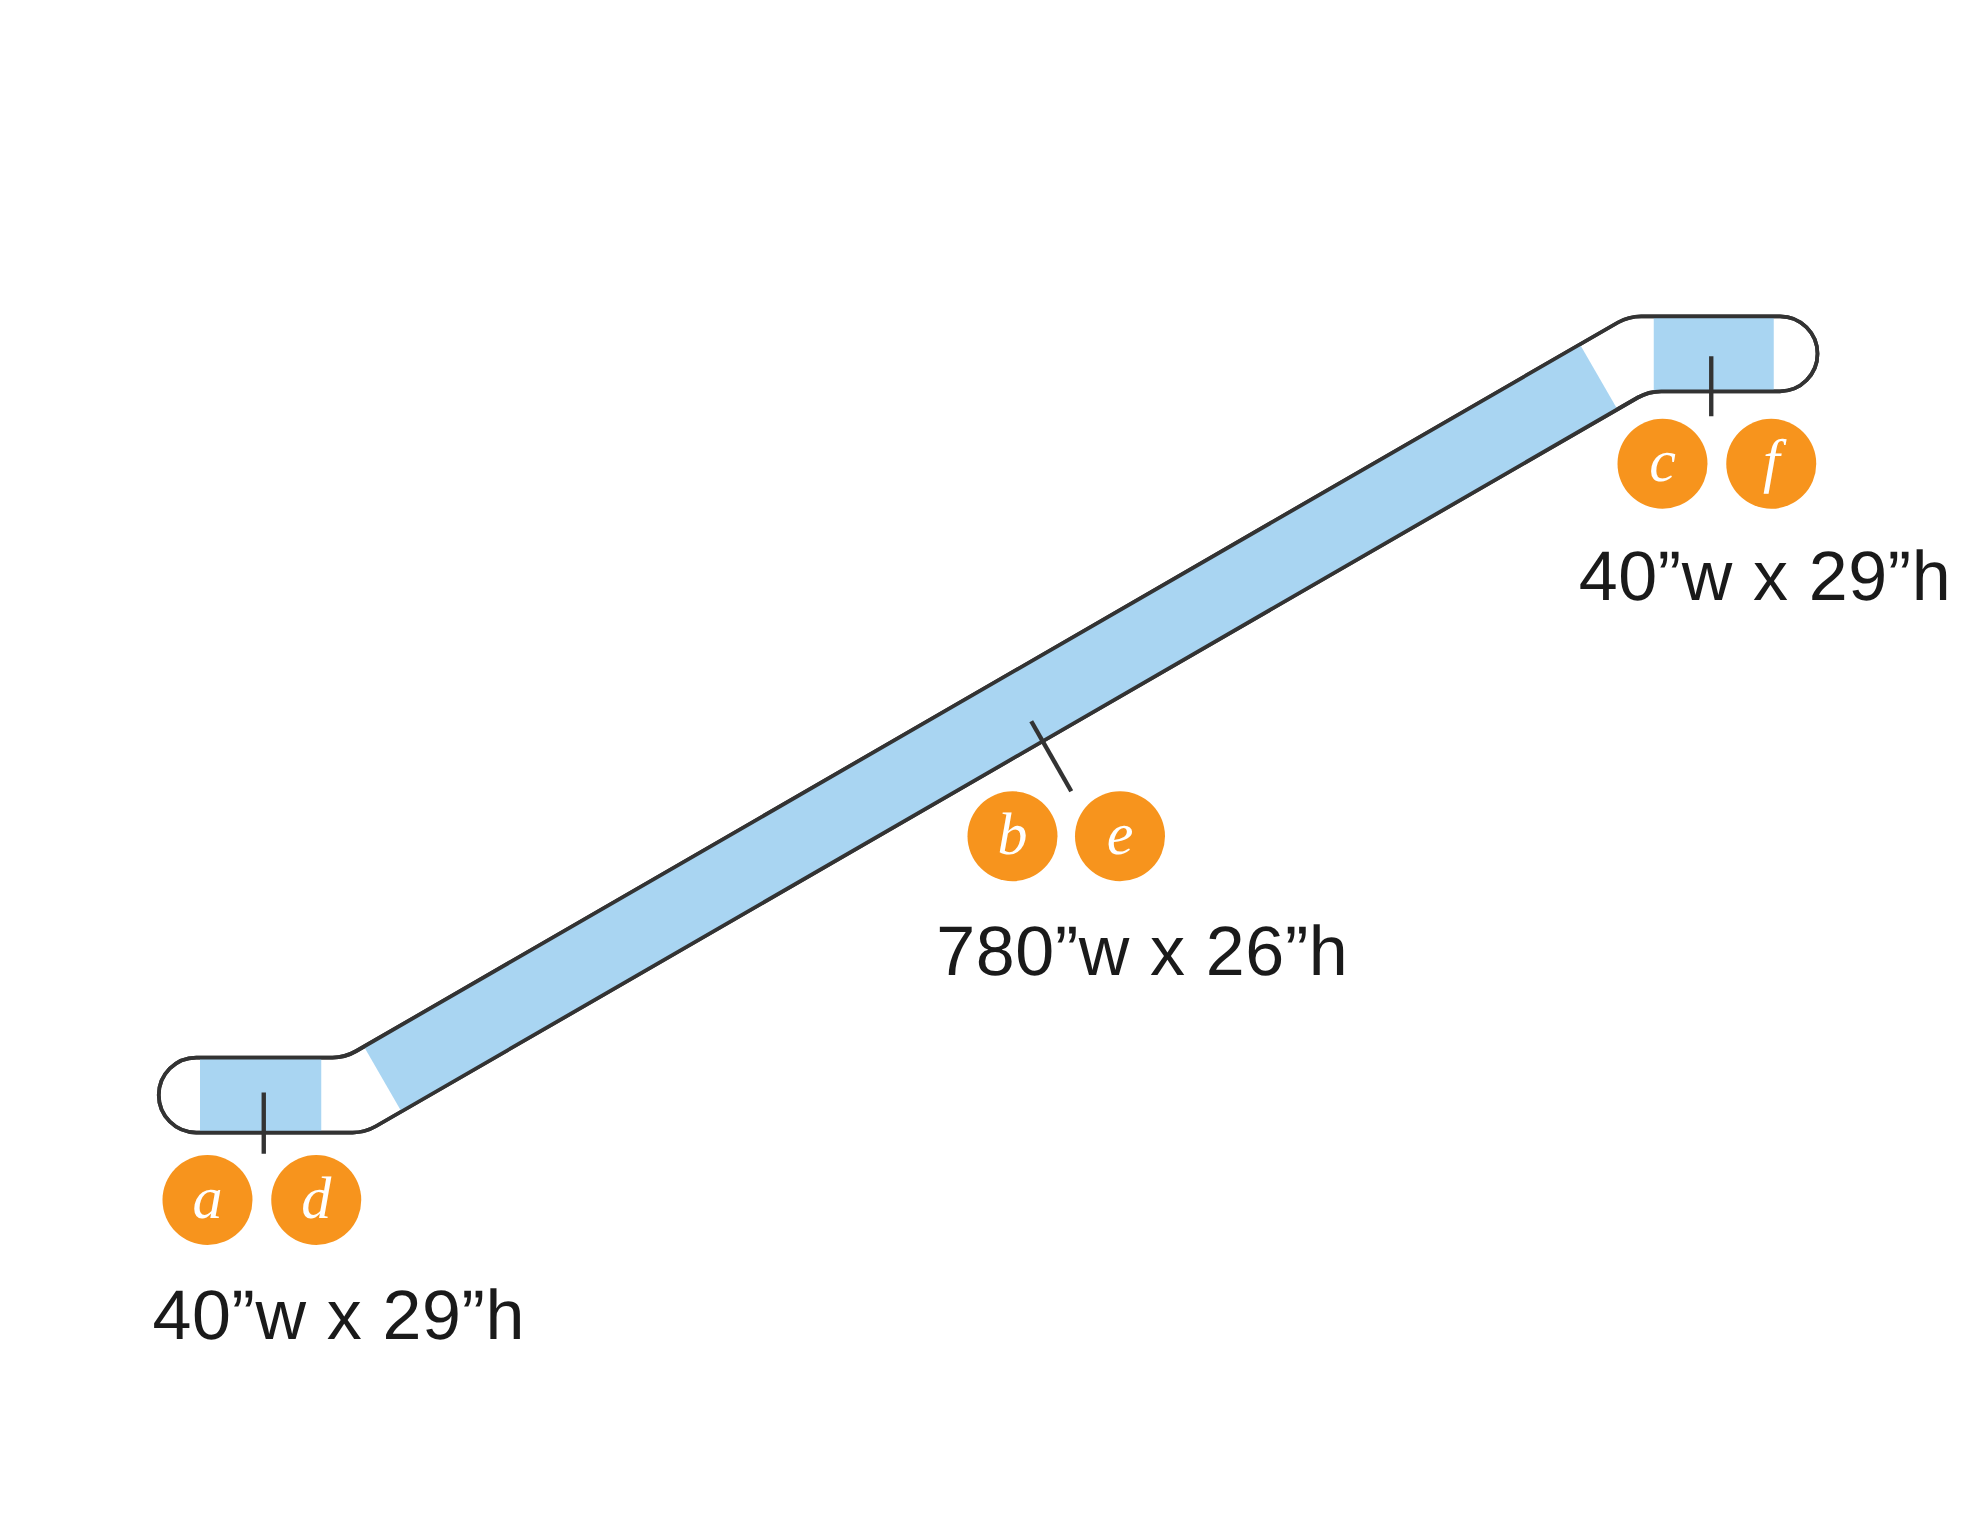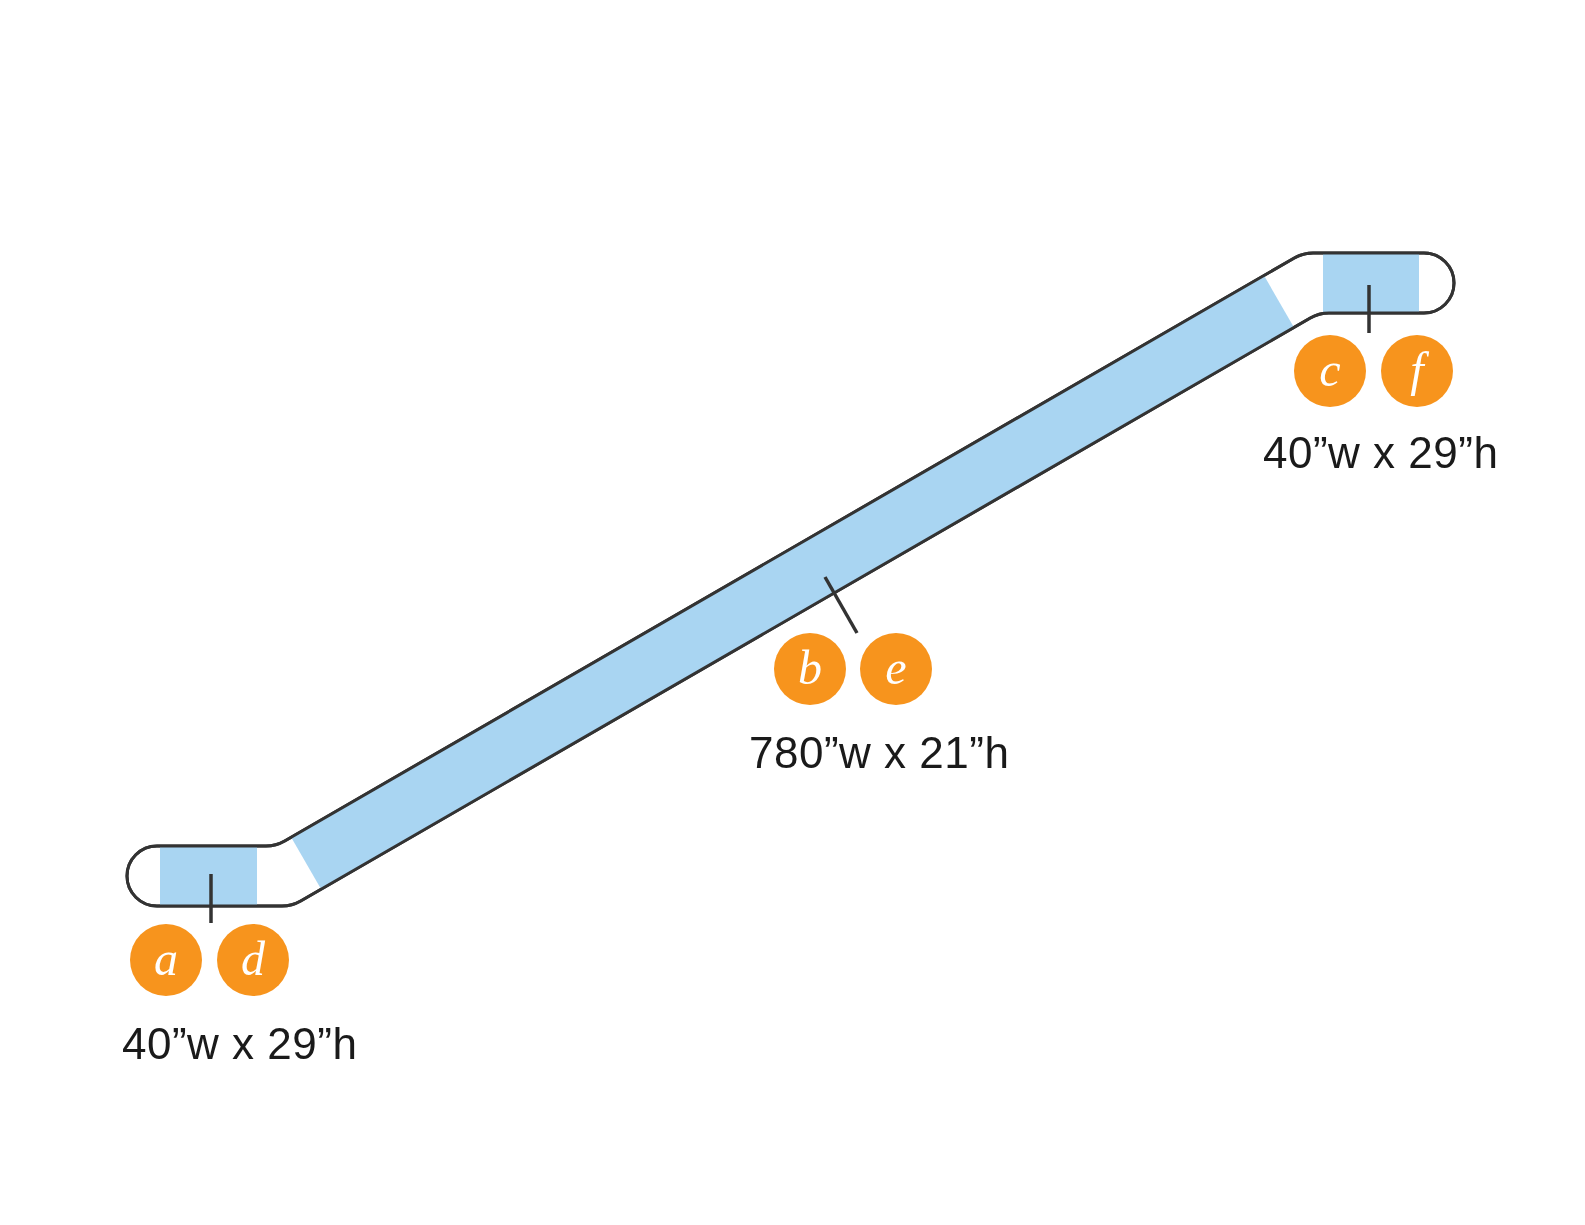--- a/index.html
+++ b/index.html
@@ -52,21 +52,21 @@
     font-family: "Liberation Serif", serif;
     font-style: italic;
     font-size: 48px;
     line-height: 1;
     padding-bottom: 2px;
     box-sizing: border-box;
   }
   .dim-label {
     position: absolute;
     font-family: "Liberation Sans", sans-serif;
-    font-size: 44px;
+    font-size: 56px;
     line-height: 1.2;
     color: var(--dimension-text, #1a1a1a);
     white-space: nowrap;
     letter-spacing: 0.5px;
   }
   
   #marker-a { left: 130px; top: 924px; }
   #marker-d { left: 217px; top: 924px; }
   #marker-b { left: 774px; top: 633px; }
   #marker-e { left: 860px; top: 633px; }
@@ -110,16 +110,16 @@
   </svg>
 
   <div class="marker" id="marker-a">a</div>
   <div class="marker" id="marker-d">d</div>
   <div class="marker" id="marker-b">b</div>
   <div class="marker" id="marker-e">e</div>
   <div class="marker" id="marker-c">c</div>
   <div class="marker" id="marker-f">f</div>
 
   <div class="dim-label" id="dim-bottom">40”w x 29”h</div>
-  <div class="dim-label" id="dim-incline">780”w x 21”h</div>
+  <div class="dim-label" id="dim-incline">780”w x 26”h</div>
   <div class="dim-label" id="dim-top">40”w x 29”h</div>
 
 </div>
 
 </body></html>

